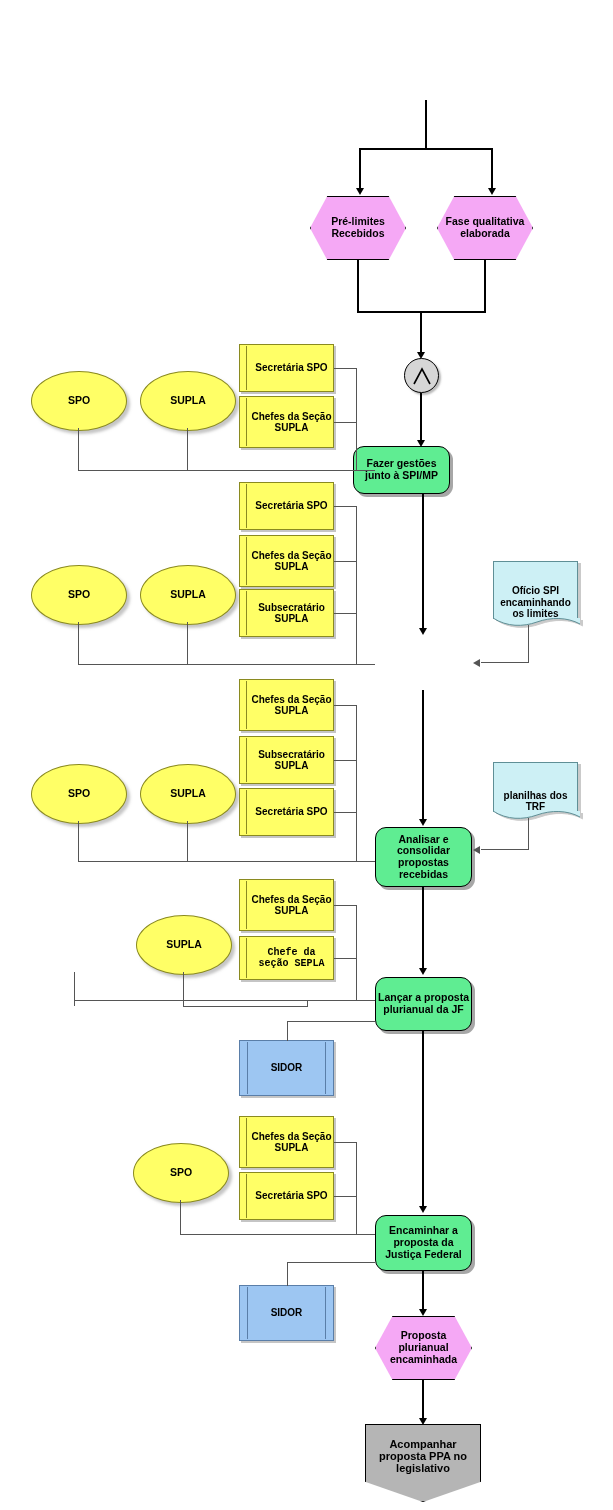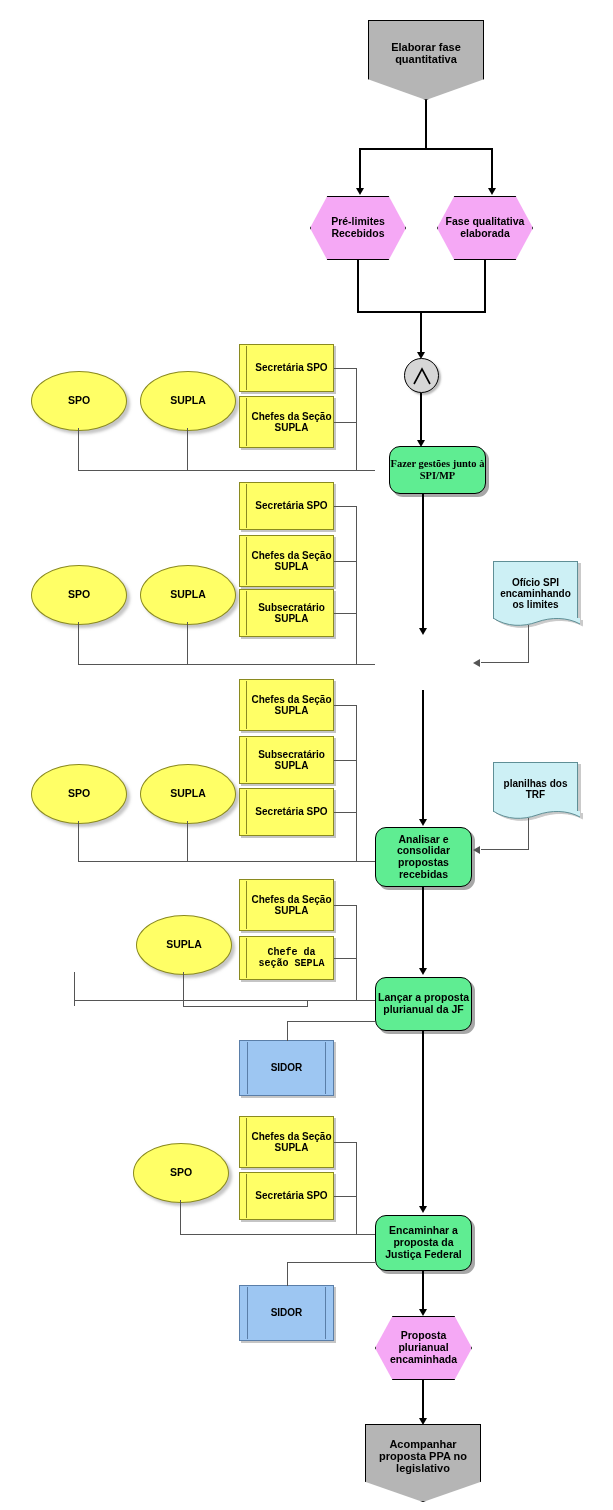--- a/index.html
+++ b/index.html
@@ -35,21 +35,21 @@
 
   
   .system{background:#9dc6f2;border:1px solid #5a7ea8;
     box-shadow:2px 2px 0 rgba(150,150,150,.55);font-size:10px;}
   .system::before{content:"";position:absolute;left:7px;top:1px;bottom:1px;width:1px;background:#5a7ea8;}
   .system::after{content:"";position:absolute;right:7px;top:1px;bottom:1px;width:1px;background:#5a7ea8;}
 
   
   .note{background:#cdf0f5;border:1px solid #5f8f96;border-bottom:none;
     filter:drop-shadow(3px 2px 0 rgba(150,150,150,.5));
-    font-size:10px;align-items:flex-start;padding-top:15px;}
+    font-size:10px;align-items:flex-end;padding-top:15px;}
   .note .wave{position:absolute;left:-1px;right:-1px;bottom:-9px;height:10px;}
 
   
   .gate{background:#d6d6d6;border:1px solid #000;border-radius:50%;
     box-shadow:2px 2px 2px rgba(140,140,140,.6);}
   .gate svg{display:block;}
 
   
   .ln{position:absolute;background:#000;}
   .ln.v{width:1px;}
@@ -57,21 +57,20 @@
   .ln.thin{background:#555;}
   .arw{position:absolute;width:0;height:0;}
   .arw.down{border-left:4px solid transparent;border-right:4px solid transparent;border-top:7px solid #000;}
   .arw.left{border-top:4px solid transparent;border-bottom:4px solid transparent;border-right:7px solid #555;}
 </style>
 </head>
 <body>
 
 <div id="canvas">
 
-  <div class="node pentagon" style="left:368px;top:20px;width:116px;height:80px;">Elaborar fase quantitativa</div>
 
   <div class="ln v" style="left:425px;top:100px;width:2px;height:48px;"></div>
   <div class="ln h" style="left:359px;top:148px;width:134px;height:2px;"></div>
   <div class="ln v" style="left:359px;top:148px;width:2px;height:40px;"></div>
   <div class="ln v" style="left:491px;top:148px;width:2px;height:40px;"></div>
   <div class="arw down" style="left:356px;top:188px;"></div>
   <div class="arw down" style="left:488px;top:188px;"></div>
 
   <div class="node hexagon" style="left:310px;top:196px;width:96px;height:64px;">Pré-limites Recebidos</div>
   <div class="node hexagon" style="left:437px;top:196px;width:96px;height:64px;">Fase qualitativa elaborada</div>
@@ -89,21 +88,21 @@
   </div>
   <div class="ln v" style="left:420px;top:393px;width:2px;height:48px;"></div>
   <div class="arw down" style="left:417px;top:440px;"></div>
 
   <div class="node ellipse" style="left:31px;top:371px;width:96px;height:60px;">SPO</div>
   <div class="node ellipse" style="left:140px;top:371px;width:96px;height:60px;">SUPLA</div>
 
   <div class="node role" style="left:239px;top:344px;width:95px;height:48px;">Secretária SPO</div>
   <div class="node role" style="left:239px;top:396px;width:95px;height:52px;">Chefes da Seção SUPLA</div>
 
-  <div class="node activity" style="left:389px;top:446px;width:97px;height:48px;font-family:Liberation Serif, serif;">Fazer gestões junto à SPI/MP</div>
+  <div class="node activity" style="left:353px;top:446px;width:97px;height:48px;">Fazer gestões junto à SPI/MP</div>
 
   <div class="ln v thin" style="left:78px;top:428px;height:42px;"></div>
   <div class="ln v thin" style="left:187px;top:428px;height:42px;"></div>
   <div class="ln h thin" style="left:78px;top:470px;width:297px;"></div>
   <div class="ln h thin" style="left:334px;top:368px;width:22px;"></div>
   <div class="ln h thin" style="left:334px;top:422px;width:22px;"></div>
   <div class="ln v thin" style="left:356px;top:368px;height:102px;"></div>
 
   <div class="node ellipse" style="left:31px;top:565px;width:96px;height:60px;">SPO</div>
   <div class="node ellipse" style="left:140px;top:565px;width:96px;height:60px;">SUPLA</div>

